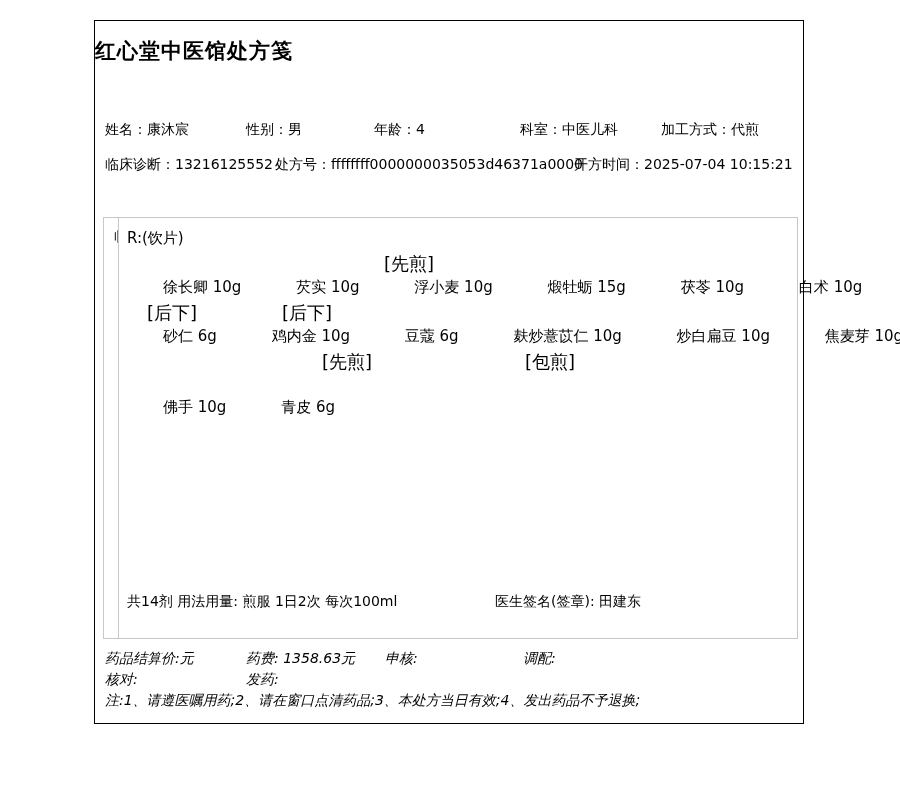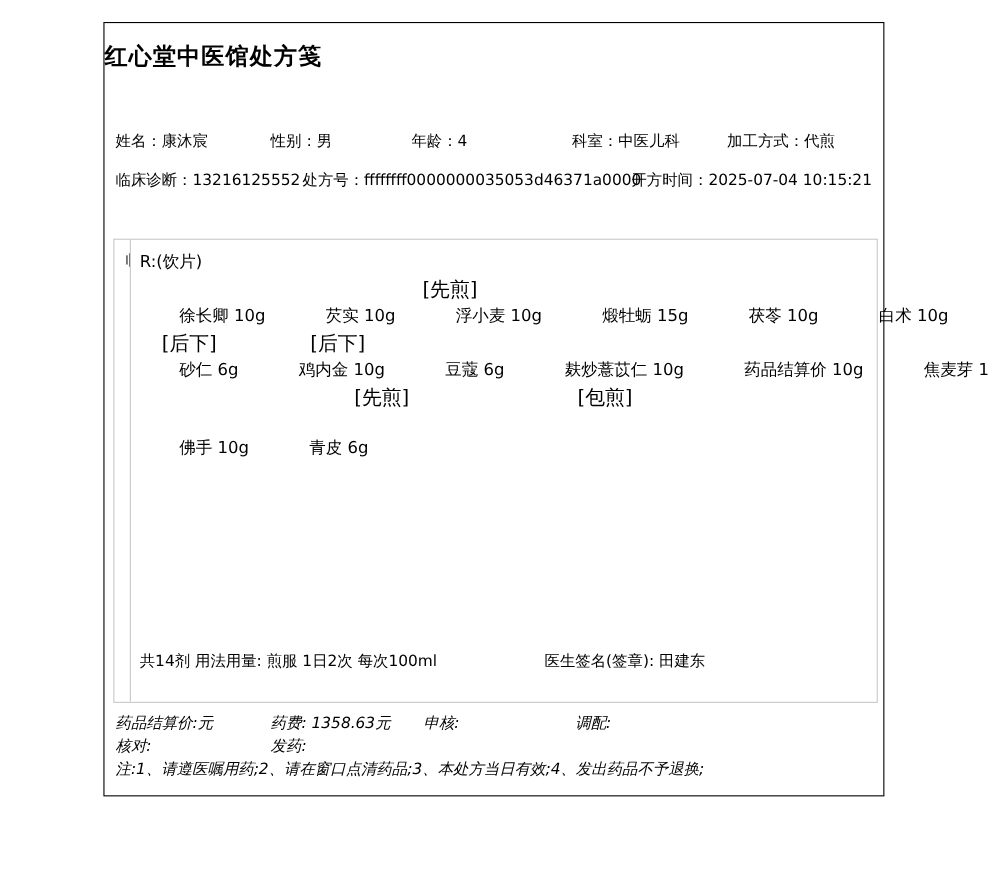--- a/index.html
+++ b/index.html
@@ -124,21 +124,21 @@
       <div>
         <div class="rx-ann">
           <span style="left:20px">[后下]</span>
           <span style="left:155px">[后下]</span>
         </div>
         <div class="rx-herbs">
           <span class="herb-item">砂仁 6g</span>
           <span class="herb-item">鸡内金 10g</span>
           <span class="herb-item">豆蔻 6g</span>
           <span class="herb-item">麸炒薏苡仁 10g</span>
-          <span class="herb-item">药品结算价 10g</span>
+          <span class="herb-item">炒白扁豆 10g</span>
           <span class="herb-item">焦麦芽 10g</span>
         </div>
       </div>
 
 
       <div>
         <div class="rx-ann">
           <span style="left:195px">[先煎]</span>
           <span style="left:398px">[包煎]</span>
         </div>

